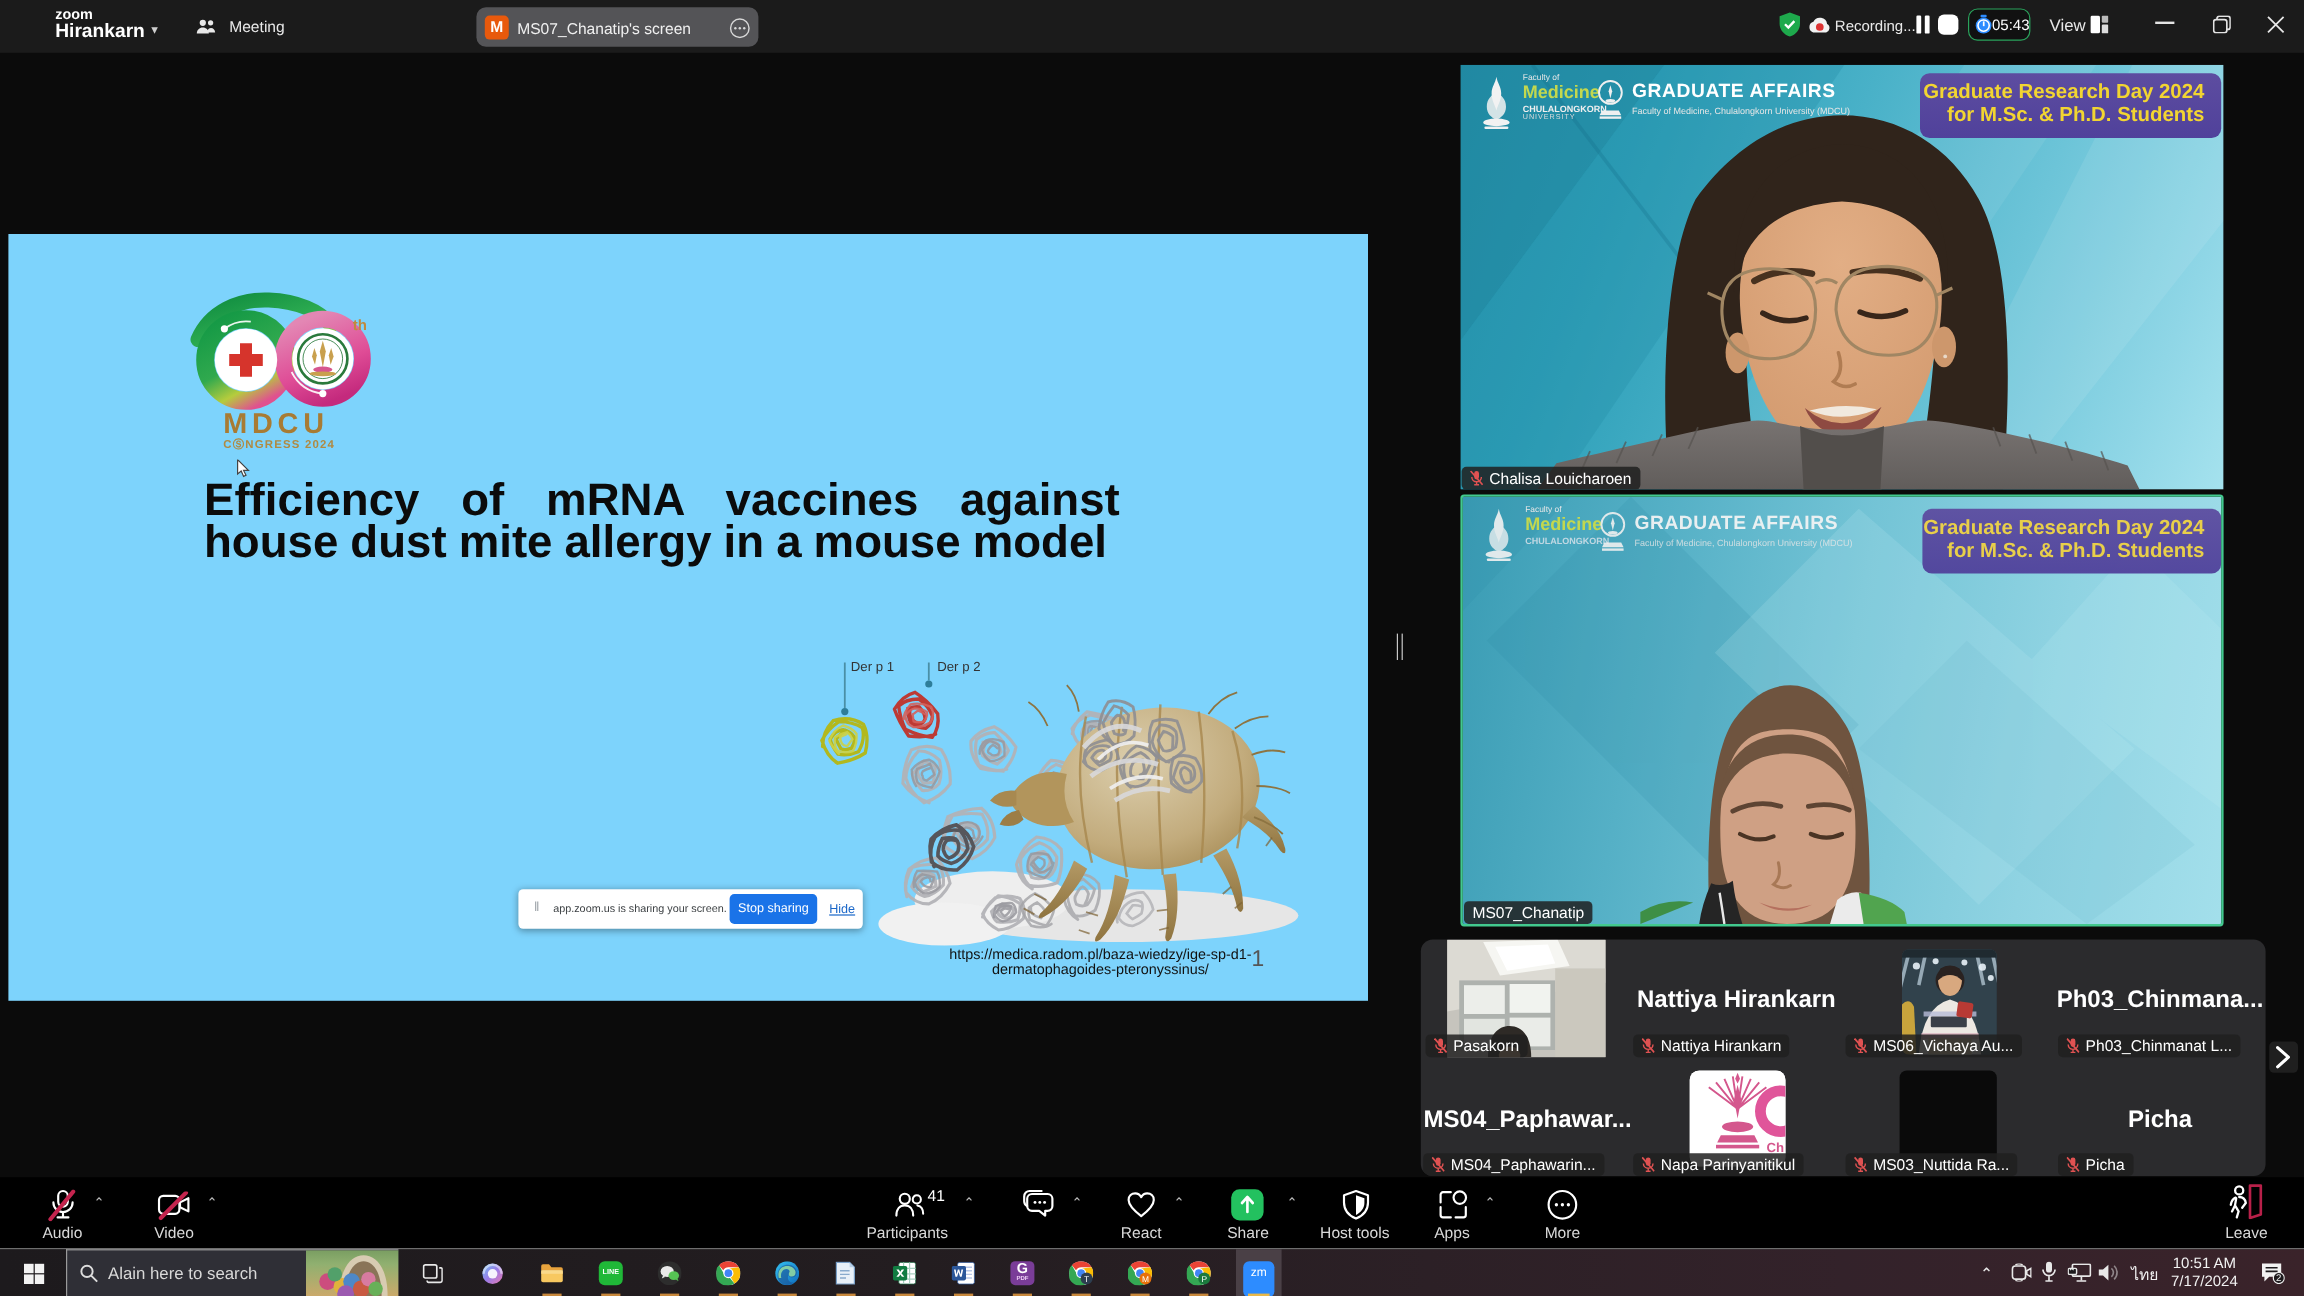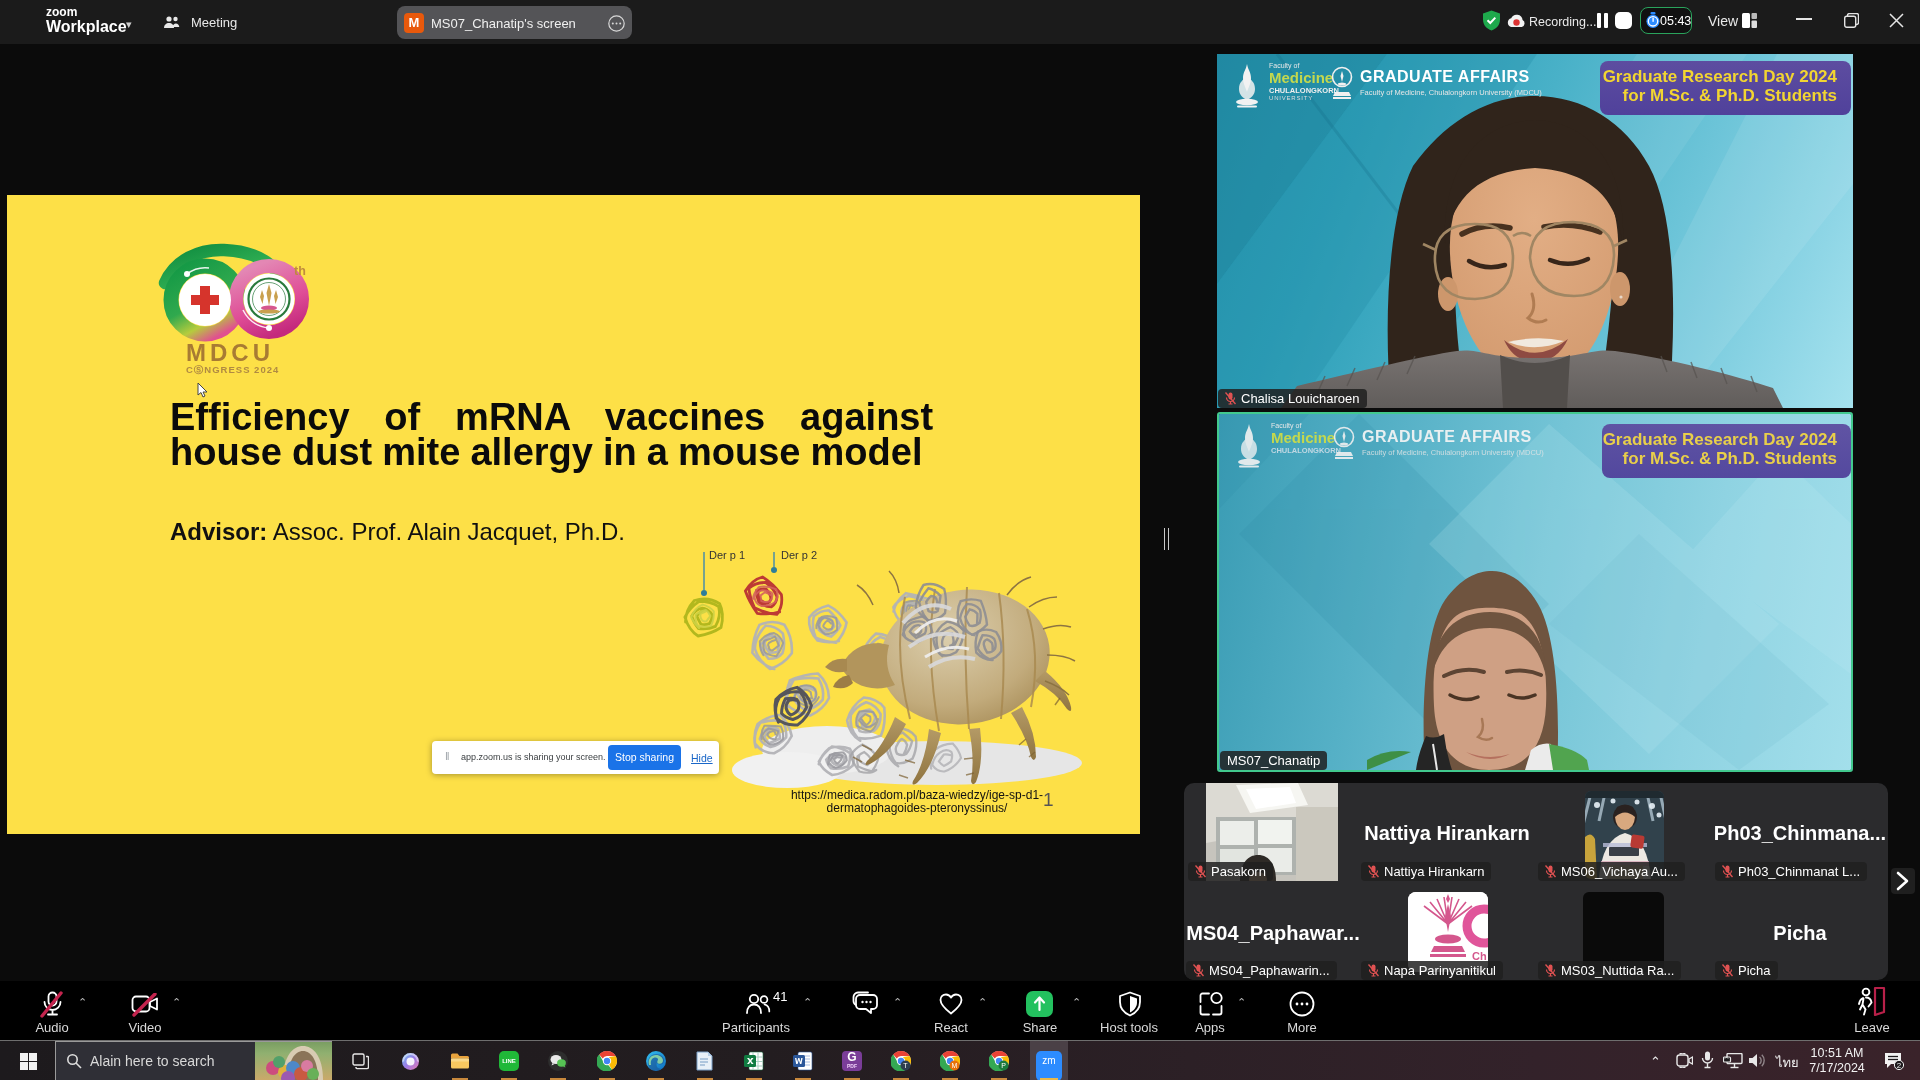--- a/index.html
+++ b/index.html
@@ -1,39 +1,39 @@
 <!DOCTYPE html>
 <html><head>
 <meta charset="utf-8">
 <style>
 * { margin:0; padding:0; box-sizing:border-box; }
 html,body { width:1920px; height:1080px; overflow:hidden; background:#0b0b0b; font-family:"Liberation Sans", sans-serif; }
 .abs { position:absolute; }
 #topbar { position:absolute; left:0; top:0; width:1920px; height:44px; background:#1b1b1b; }
-#slide { position:absolute; left:7px; top:195px; width:1133px; height:639px; background:#fde047; }
+#slide { position:absolute; left:7px; top:195px; width:1133px; height:639px; background:#7dd3fc; }
 #feed1 { position:absolute; left:1217px; top:54px; width:636px; height:354px; overflow:hidden; }
 #feed2 { position:absolute; left:1217px; top:412px; width:636px; height:360px; overflow:hidden; border:2px solid #42c98e; border-radius:3px; }
 .feedbg { position:absolute; left:0; top:0; width:100%; height:100%;
   background:linear-gradient(112deg,#2492ac 0%,#2d9fb8 22%,#49b1c8 45%,#6cc4d8 68%,#8fd6e6 88%,#a5e2ee 100%); }
 #panel { position:absolute; left:1184px; top:783px; width:704px; height:197px; background:#2b2b2d; border-radius:10px; overflow:hidden; }
 #toolbar { position:absolute; left:0; top:981px; width:1920px; height:59px; background:#000; }
 #taskbar { position:absolute; left:0; top:1040px; width:1920px; height:40px;
   background:linear-gradient(90deg,#1d1a1d 0%,#231d20 40%,#2c2026 62%,#33222a 80%,#3a232a 100%); border-top:1px solid #6e6e6e; }
 .nameplate { position:absolute; background:rgba(32,32,32,0.85); color:#fff; font-size:13px; border-radius:4px; display:flex; align-items:center; padding:0 7px; height:19px; white-space:nowrap; }
 .micoff { display:inline-block; margin-right:5px; }
 .tblabel { position:absolute; color:#d9d9d9; font-size:13px; text-align:center; transform:translateX(-50%); top:39px; }
 .tbchev { position:absolute; color:#b9b9b9; font-size:11px; top:15px; }
 .bigname { position:absolute; color:#fff; font-weight:bold; font-size:20px; transform:translateX(-50%); white-space:nowrap; }
 </style>
 </head>
 <body>
 
 <div id="topbar">
   <div class="abs" style="left:46px;top:5px;color:#fff;font-size:12px;font-weight:bold;">zoom</div>
-  <div class="abs" style="left:46px;top:18px;color:#fff;font-size:16px;font-weight:bold;">Workplace</div>
+  <div class="abs" style="left:46px;top:18px;color:#fff;font-size:16px;font-weight:bold;">Hirankarn</div>
   <div class="abs" style="left:126px;top:18px;color:#cfcfcf;font-size:11px;">▾</div>
   <svg class="abs" style="left:163px;top:13px" width="18" height="18" viewBox="0 0 18 18">
       <circle cx="6" cy="6" r="2.6" fill="#e8e8e8"></circle>
       <circle cx="12.5" cy="6" r="2.2" fill="#e8e8e8"></circle>
       <path d="M1 15c0-3 2.2-5 5-5s5 2 5 5z" fill="#e8e8e8"></path>
       <path d="M9.5 14c.4-2.4 1.7-3.6 3.4-3.6 1.8 0 3.1 1.4 3.4 3.6z" fill="#e8e8e8"></path>
     </svg>
   <div class="abs" style="left:191px;top:15px;color:#e8e8e8;font-size:13px;">Meeting</div>
   <div class="abs" style="left:397px;top:6px;width:235px;height:33px;background:#545457;border-radius:8px;">
     <div class="abs" style="left:7px;top:7px;width:20px;height:20px;background:#e8590c;border-radius:4px;color:#fff;font-size:13px;font-weight:bold;text-align:center;line-height:20px;">M</div>
@@ -133,21 +133,20 @@
     <text x="41" y="131" font-size="9.5" font-weight="bold" fill="#b08a42" letter-spacing="1">CⓈNGRESS 2024</text>
   </svg>
 
   <svg class="abs" style="left:190px;top:188px" width="12" height="16" viewBox="0 0 12 16">
       <path d="M1 0 L1 12 L4 9.5 L6 14 L8 13 L6 9 L10 9 Z" fill="#fff" stroke="#444" stroke-width="1"></path>
     </svg>
 
   <div class="abs" id="t1" style="left:163px;top:201px;color:#0b0b0b;font-size:38px;font-weight:bold;white-space:nowrap;word-spacing:24.3px;">Efficiency of mRNA vaccines against</div>
   <div class="abs" id="t2" style="left:163px;top:236px;color:#0b0b0b;font-size:38px;font-weight:bold;white-space:nowrap;word-spacing:-0.5px;">house dust mite allergy in a mouse model</div>
 
-  <div class="abs" style="left:163px;top:323px;color:#111;font-size:24px;"><b>Advisor:</b> Assoc. Prof. Alain Jacquet, Ph.D.</div>
 
   <svg class="abs" style="left:670px;top:350px" width="420" height="250" viewBox="0 0 420 250">
     <defs>
       <radialGradient id="mitebody" cx="0.42" cy="0.32" r="0.95">
         <stop offset="0" stop-color="#dccfae"></stop>
           <stop offset="0.55" stop-color="#c2ab7c"></stop>
           <stop offset="1" stop-color="#96793f"></stop>
       </radialGradient>
       <linearGradient id="leg" x1="0" y1="0" x2="0" y2="1">
           <stop offset="0" stop-color="#b49a66"></stop>

